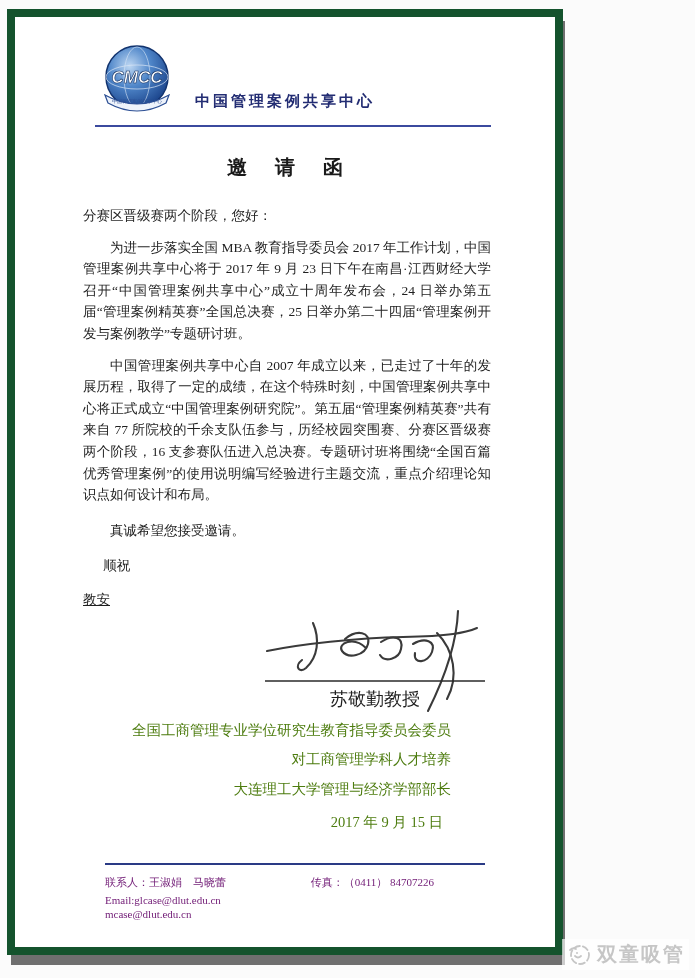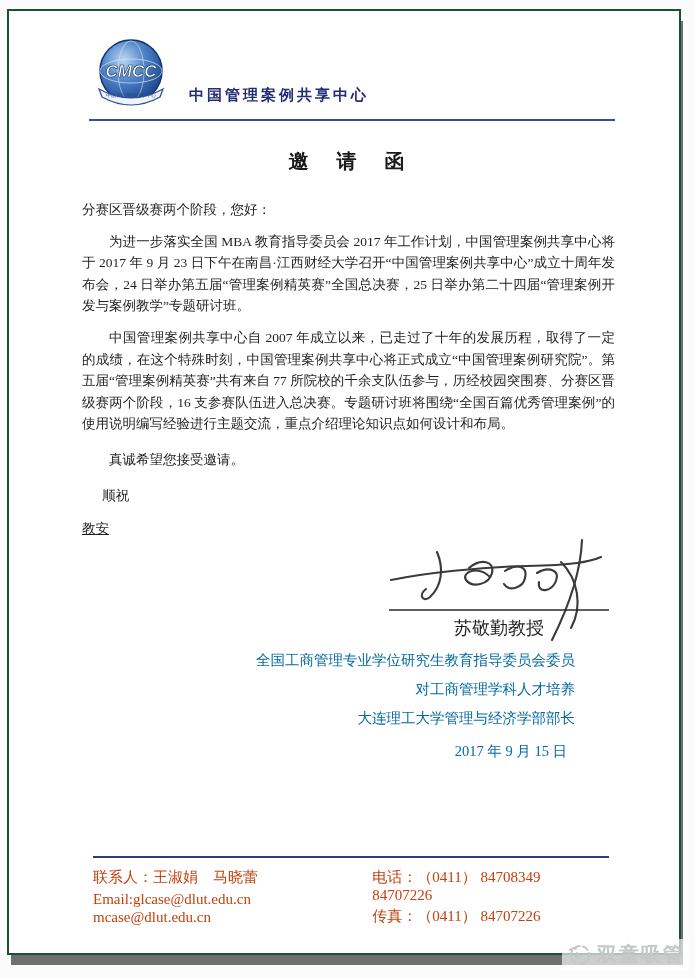--- a/index.html
+++ b/index.html
@@ -3,61 +3,61 @@
 <meta charset="utf-8">
 <style>
   html,body{margin:0;padding:0;}
   body{
     width:695px;height:978px;position:relative;
     background:#fbfbfb;
     font-family:"Liberation Serif", serif;
     overflow:hidden;
   }
   .sheet{
-    position:absolute;left:7px;top:9px;width:674px;height:946px;
+    position:absolute;left:7px;top:9px;width:556px;height:946px;
     box-sizing:border-box;background:#ffffff;
-    border:2px solid #14532d;
+    border:8px solid #14532d;
     box-shadow:3px 11px 0 -1px #6f6f6f;
   }
   
   .letter-header{padding:26px 64px 0 80px;}
   .logo-row{display:flex;align-items:flex-end;gap:16px;}
   .org-name{
     font-size:15px;font-weight:bold;color:#232d73;
     letter-spacing:3px;padding-bottom:12px;
   }
   .header-rule{border:none;border-top:2px solid #3b4a9e;margin:2px 0 0 0;}
   
   .letter-body{
-    padding:0 64px 0 36px;color:#1f1f1f;
-    font-size:13.5px;line-height:1.6;margin-left:37px;
+    padding:0 64px 0 68px;color:#1f1f1f;
+    font-size:13.5px;line-height:1.6;
   }
   .letter-title{
     text-align:center;font-size:20px;font-weight:bold;
     letter-spacing:4px;margin:24px 0 0 0;color:#1a1a1a;
   }
   .greeting{margin:22px 0 0 0;}
   .para{text-indent:2em;margin:10px 0 0 0;text-align:justify;}
   .para-last{margin-top:12px;}
   .closing{text-indent:2em;margin:14px 0 0 0;}
   .wish-prefix{text-indent:1.5em;margin:14px 0 0 0;}
   .wish-word{margin:12px 0 0 0;text-decoration:underline;}
   
   .signature-area{display:flex;justify-content:flex-end;margin:-4px 2px 0 0;}
   .sig-box{width:228px;text-align:center;}
   .sig-svg{display:block;width:228px;height:92px;overflow:visible;}
   .signer{font-size:18px;margin-top:-14px;position:relative;}
   
-  .titles-block{text-align:right;padding-right:40px;margin-top:4px;font-size:14.5px;color:#0369a1;}
+  .titles-block{text-align:right;padding-right:40px;margin-top:4px;font-size:14.5px;color:#4d7c0f;}
   .titles-block p{margin:6px 0;}
   .sign-date{padding-right:8px;margin-top:10px !important;}
   
   .letter-footer{
-    position:absolute;left:84px;right:70px;bottom:24px;
-    color:#c2410c;font-size:15px;
+    position:absolute;left:90px;right:70px;bottom:24px;
+    color:#701a75;font-size:11px;
   }
   .footer-rule{border:none;border-top:2px solid #2a3a85;margin:0 0 7px 0;}
   .footer-grid{display:flex;}
   .fcol-left{flex:1.18;}
   .fcol-right{flex:1;}
   .letter-footer p{margin:3px 0;white-space:pre-wrap;}
   
   .watermark{
     position:absolute;right:6px;bottom:8px;z-index:5;
     display:flex;align-items:center;gap:5px;
@@ -132,21 +132,20 @@
   </main>
 
   <footer class="letter-footer">
     <hr class="footer-rule">
     <div class="footer-grid">
       <div class="fcol-left">
         <p>联系人：王淑娟　马晓蕾</p>
         <p>Email:glcase@dlut.edu.cn　 mcase@dlut.edu.cn</p>
       </div>
       <div class="fcol-right">
-        <p>电话：（0411） 84708349　 84707226</p>
         <p>传真：（0411） 84707226</p>
       </div>
     </div>
   </footer>
 
 </div>
 
 <div class="watermark">
   <svg width="26" height="26" viewBox="0 0 26 26">
     <g fill="none" stroke="#c6c6c6" stroke-width="1.8" stroke-linecap="round">

